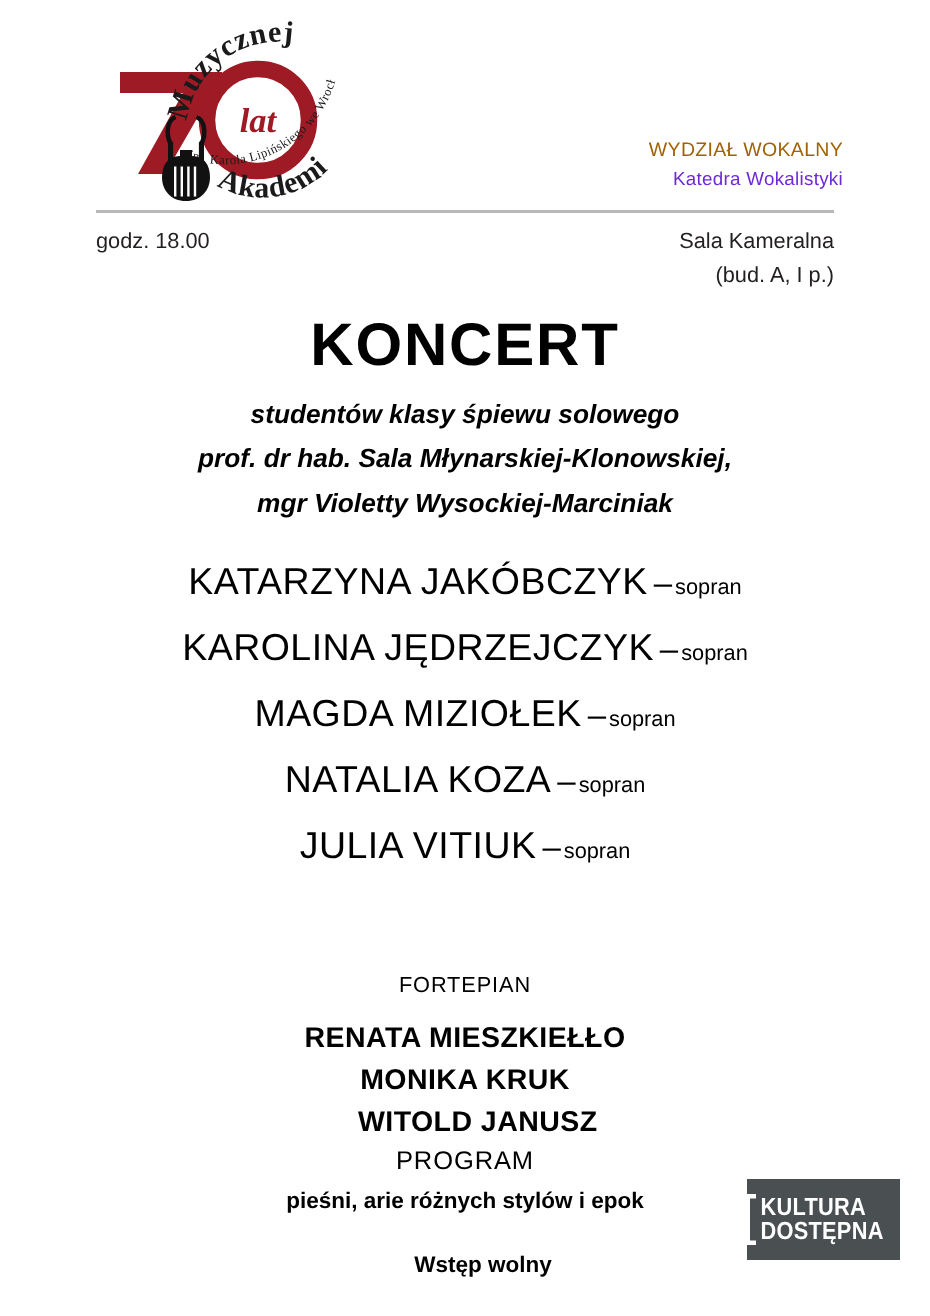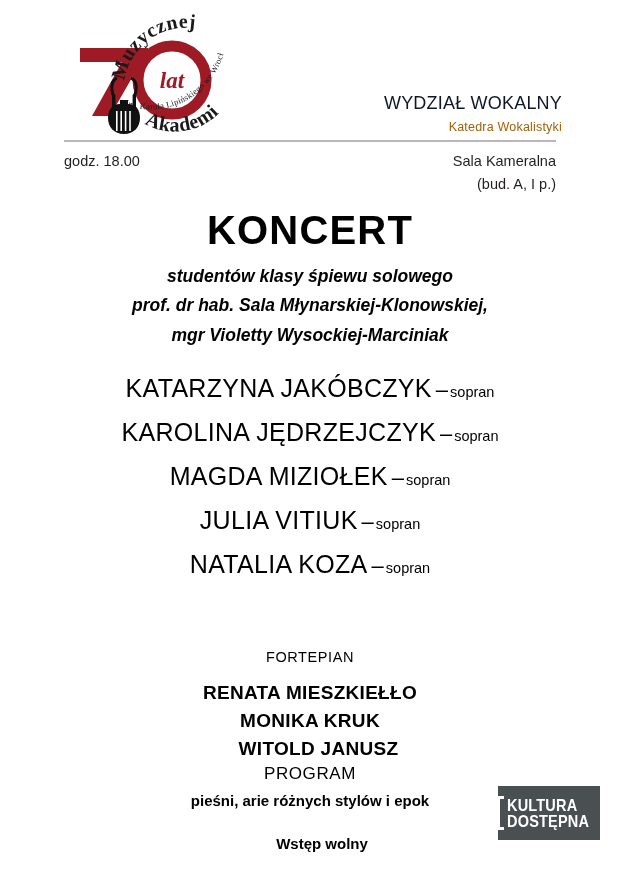--- a/index.html
+++ b/index.html
@@ -41,30 +41,30 @@
   .logo-svg { display: block; }
 
   .faculty-block {
     position: absolute;
     right: 58px;
     top: 90px;
     text-align: right;
     line-height: 1.55;
   }
   .faculty-line1 {
-    font-size: 18px;
+    font-size: 13px;
     letter-spacing: 0.2px;
-    color: #0f172a;
+    color: #a16207;
     white-space: nowrap;
     text-align: right;
   }
   .faculty-line2 {
     font-size: 12.5px;
     letter-spacing: 0.2px;
-    color: #a16207;
+    color: #6d28d9;
     white-space: nowrap;
   }
 
   .rule {
     position: absolute;
     left: 64px;
     top: 140px;
     width: 492px;
     height: 2px;
     background: #b8b8bb;
@@ -312,24 +312,24 @@
     <div class="performer-row">
       <span class="performer-name">KATARZYNA JAKÓBCZYK</span><span class="performer-dash">–</span><span class="performer-voice">sopran</span>
     </div>
     <div class="performer-row">
       <span class="performer-name">KAROLINA JĘDRZEJCZYK</span><span class="performer-dash">–</span><span class="performer-voice">sopran</span>
     </div>
     <div class="performer-row">
       <span class="performer-name">MAGDA MIZIOŁEK</span><span class="performer-dash">–</span><span class="performer-voice">sopran</span>
     </div>
     <div class="performer-row">
+      <span class="performer-name">NATALIA KOZA</span><span class="performer-dash">–</span><span class="performer-voice">sopran</span>
+    </div>
+    <div class="performer-row">
       <span class="performer-name">JULIA VITIUK</span><span class="performer-dash">–</span><span class="performer-voice">sopran</span>
-    </div>
-    <div class="performer-row">
-      <span class="performer-name">NATALIA KOZA</span><span class="performer-dash">–</span><span class="performer-voice">sopran</span>
     </div>
   </div>
 
   <div class="piano">
     <div class="piano-label">FORTEPIAN</div>
     <div class="piano-name">RENATA MIESZKIEŁŁO</div>
     <div class="piano-name">MONIKA KRUK</div>
     <div class="piano-name">WITOLD JANUSZ</div>
   </div>
 

